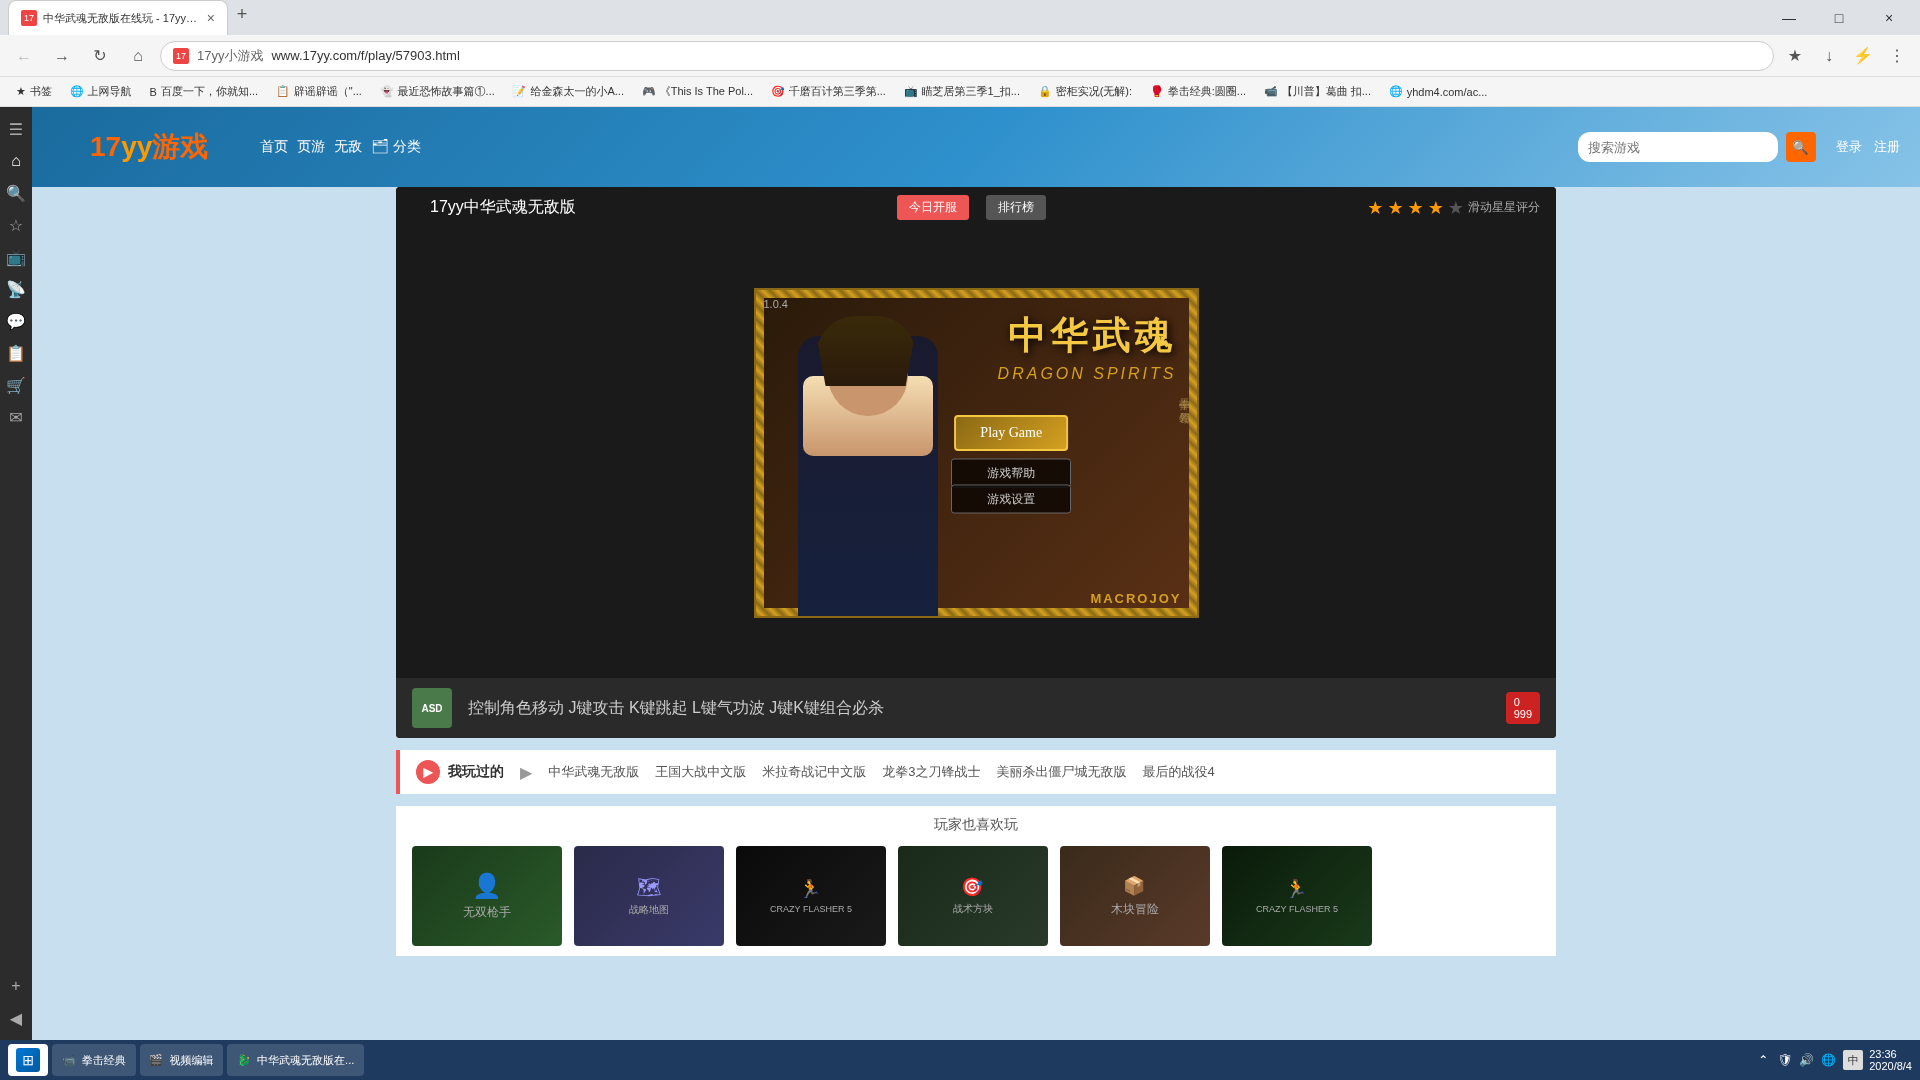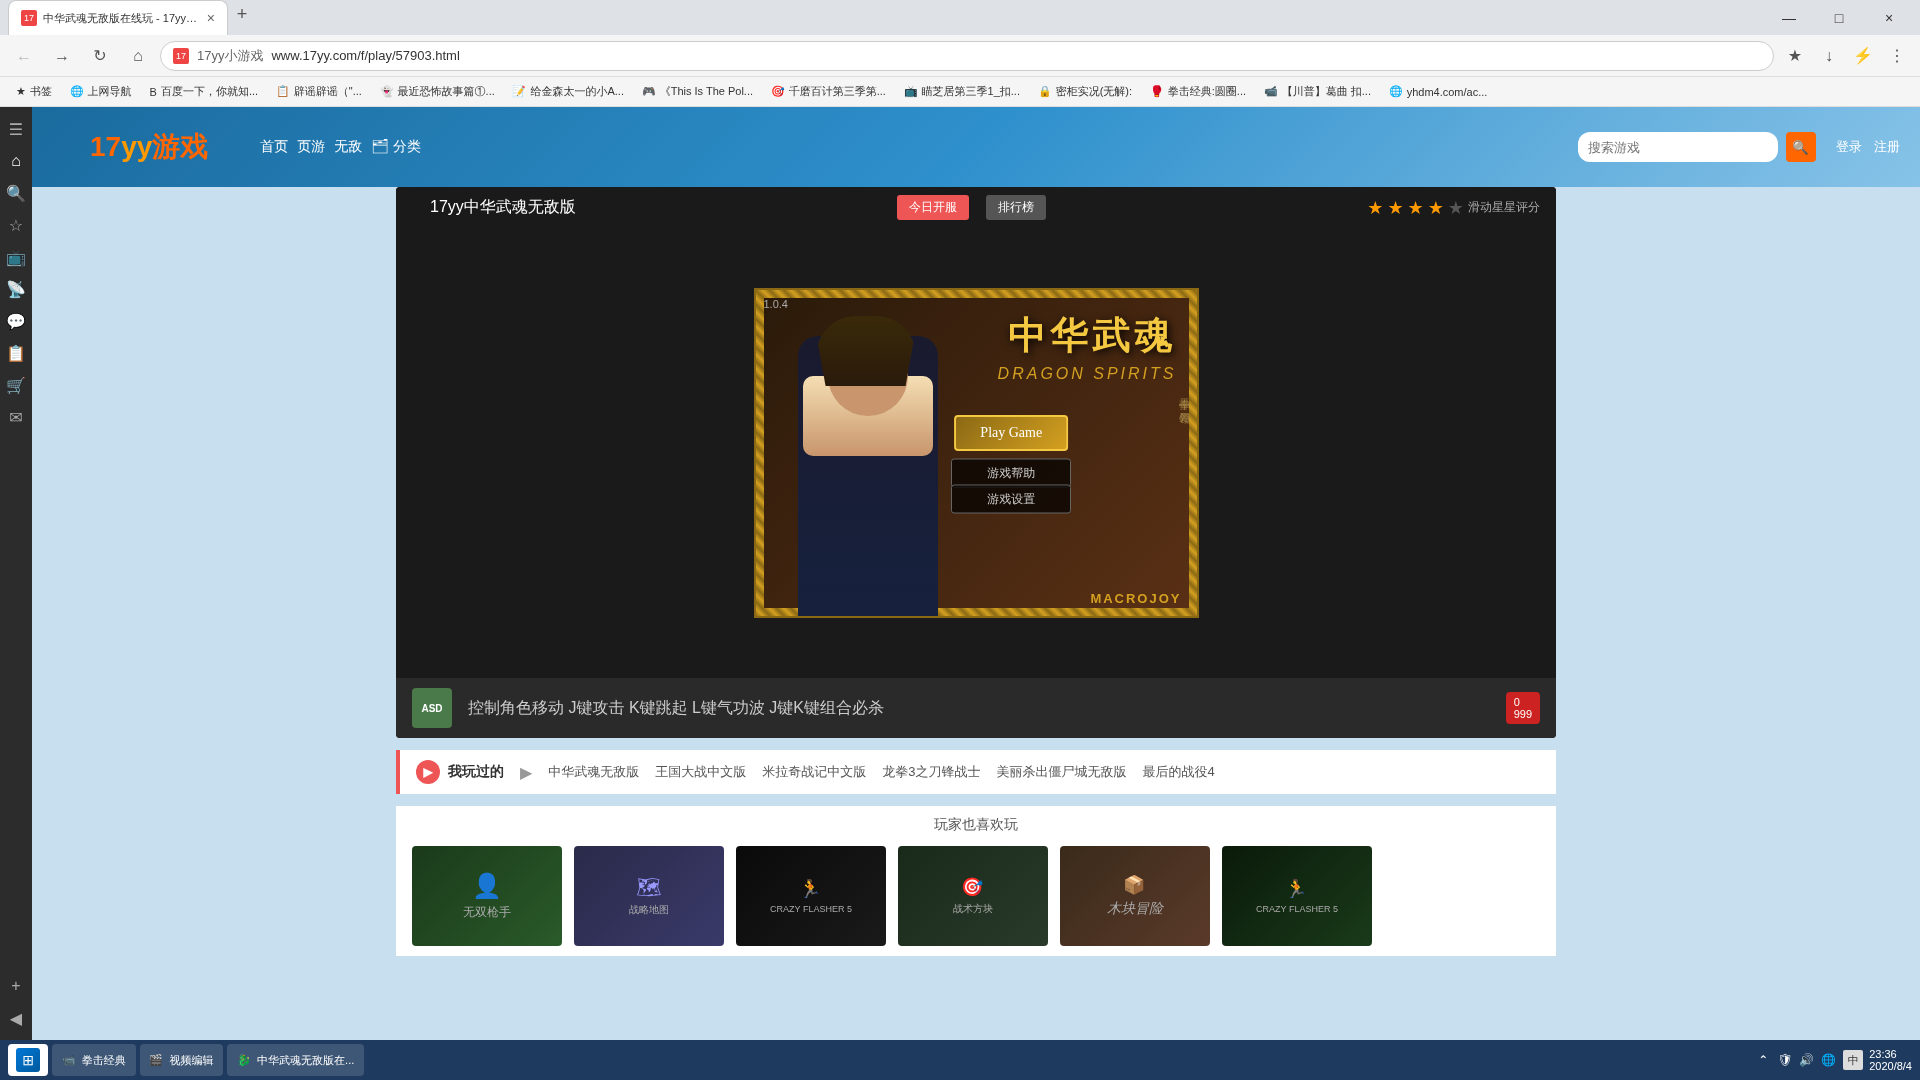--- a/index.html
+++ b/index.html
@@ -380,21 +380,21 @@
                   <div style="font-size:18px;color:#ccc;">🎯</div>
                   <div style="font-size:10px;color:#aaa;">战术方块</div>
                 </div>
               </div>
             </div>
 
             <div class="game-card">
               <div class="game-thumb wooden-theme">
                 <div style="display:flex;flex-direction:column;align-items:center;justify-content:center;height:100%;gap:4px;">
                   <div style="font-size:18px;color:#c96;">📦</div>
-                  <div style="font-size:14px;color:#aaa;font-style:italic;">木块冒险</div>
+                  <div style="font-size:12px;color:#aaa;">木块冒险</div>
                 </div>
               </div>
             </div>
 
             <div class="game-card">
               <div class="game-thumb crazy5b-theme">
                 <div style="display:flex;flex-direction:column;align-items:center;justify-content:center;height:100%;gap:4px;">
                   <div style="font-size:18px;color:#6f6;">🏃</div>
                   <div style="font-size:9px;color:#aaa;text-align:center;padding:0 4px;">CRAZY FLASHER 5</div>
                 </div>

